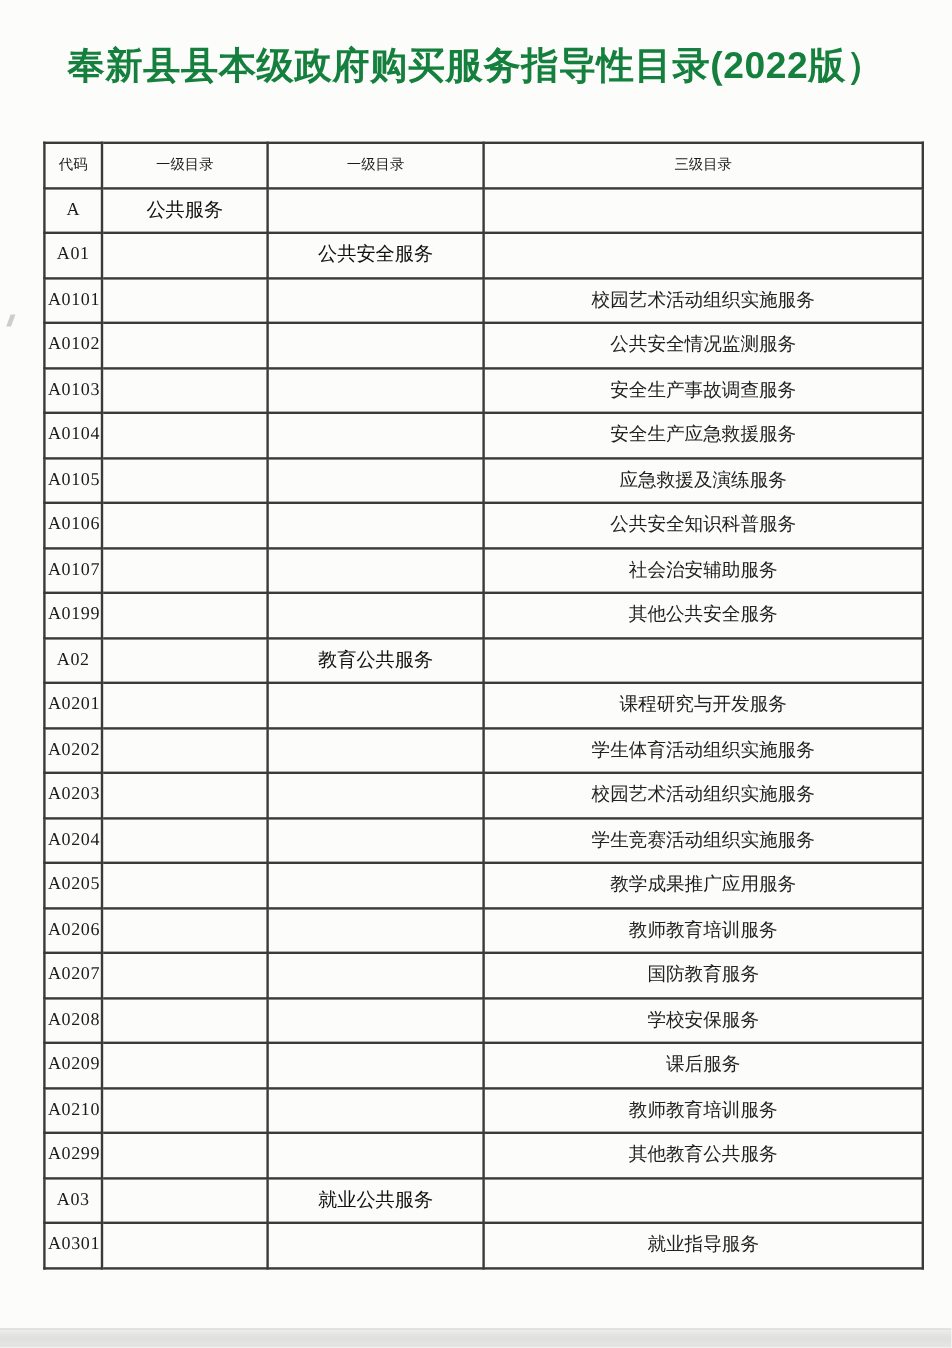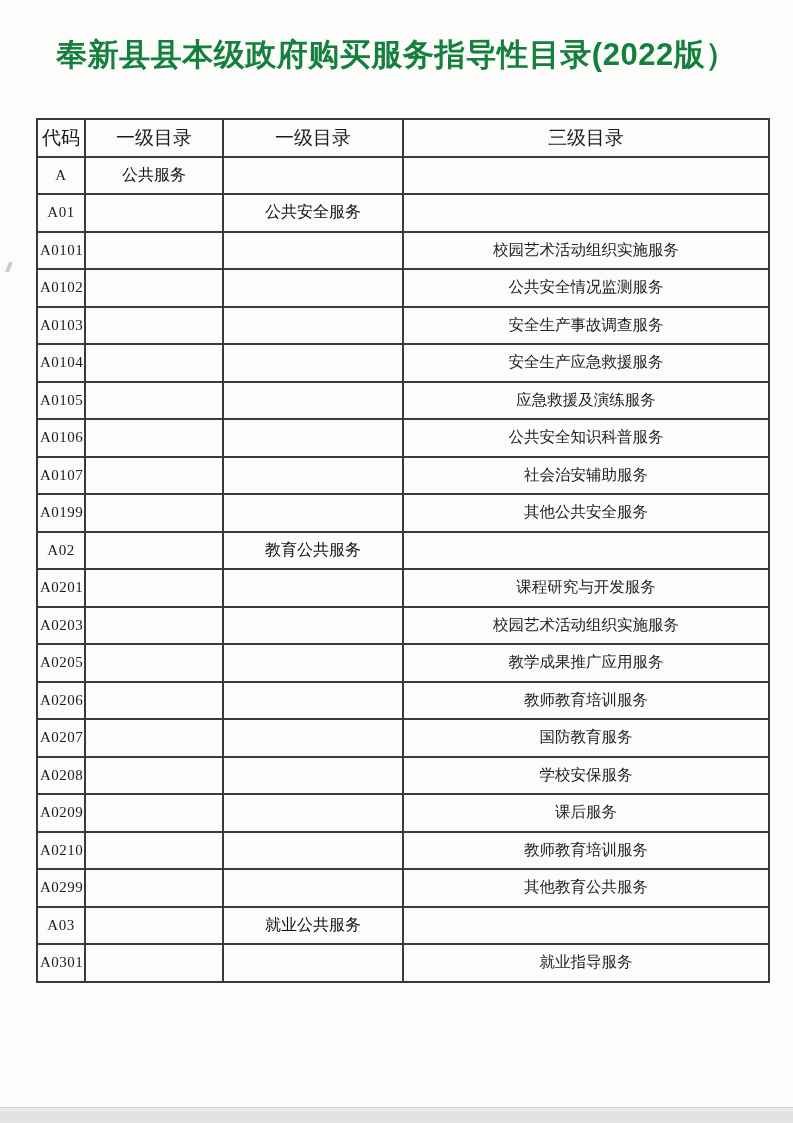--- a/index.html
+++ b/index.html
@@ -33,21 +33,21 @@
     border: 2px solid #3a3a3a;
     height: 35.5px;
     padding: 0 2px;
     text-align: center;
     vertical-align: middle;
     overflow: hidden;
     white-space: nowrap;
   }
   .catalog { border: 2.5px solid #2e2e2e; }
   .catalog th {
-    font-size: 19px;
+    font-size: 12px;
     font-weight: normal;
     color: #1b1b1b;
   }
   .cell-code {
     font-size: 15px;
     font-family: "Liberation Serif", serif;
     letter-spacing: 0.5px;
     color: #1b1b1b;
   }
   .cell-l1, .cell-l2 {
@@ -165,24 +165,36 @@
           <td class="cell-l2">教育公共服务</td>
           <td class="cell-l3"></td>
         </tr>
         <tr>
           <td class="cell-code">A0201</td>
           <td class="cell-l1"></td>
           <td class="cell-l2"></td>
           <td class="cell-l3">课程研究与开发服务</td>
         </tr>
         <tr>
+          <td class="cell-code">A0202</td>
+          <td class="cell-l1"></td>
+          <td class="cell-l2"></td>
+          <td class="cell-l3">学生体育活动组织实施服务</td>
+        </tr>
+        <tr>
           <td class="cell-code">A0203</td>
           <td class="cell-l1"></td>
           <td class="cell-l2"></td>
           <td class="cell-l3">校园艺术活动组织实施服务</td>
+        </tr>
+        <tr>
+          <td class="cell-code">A0204</td>
+          <td class="cell-l1"></td>
+          <td class="cell-l2"></td>
+          <td class="cell-l3">学生竞赛活动组织实施服务</td>
         </tr>
         <tr>
           <td class="cell-code">A0205</td>
           <td class="cell-l1"></td>
           <td class="cell-l2"></td>
           <td class="cell-l3">教学成果推广应用服务</td>
         </tr>
         <tr>
           <td class="cell-code">A0206</td>
           <td class="cell-l1"></td>

